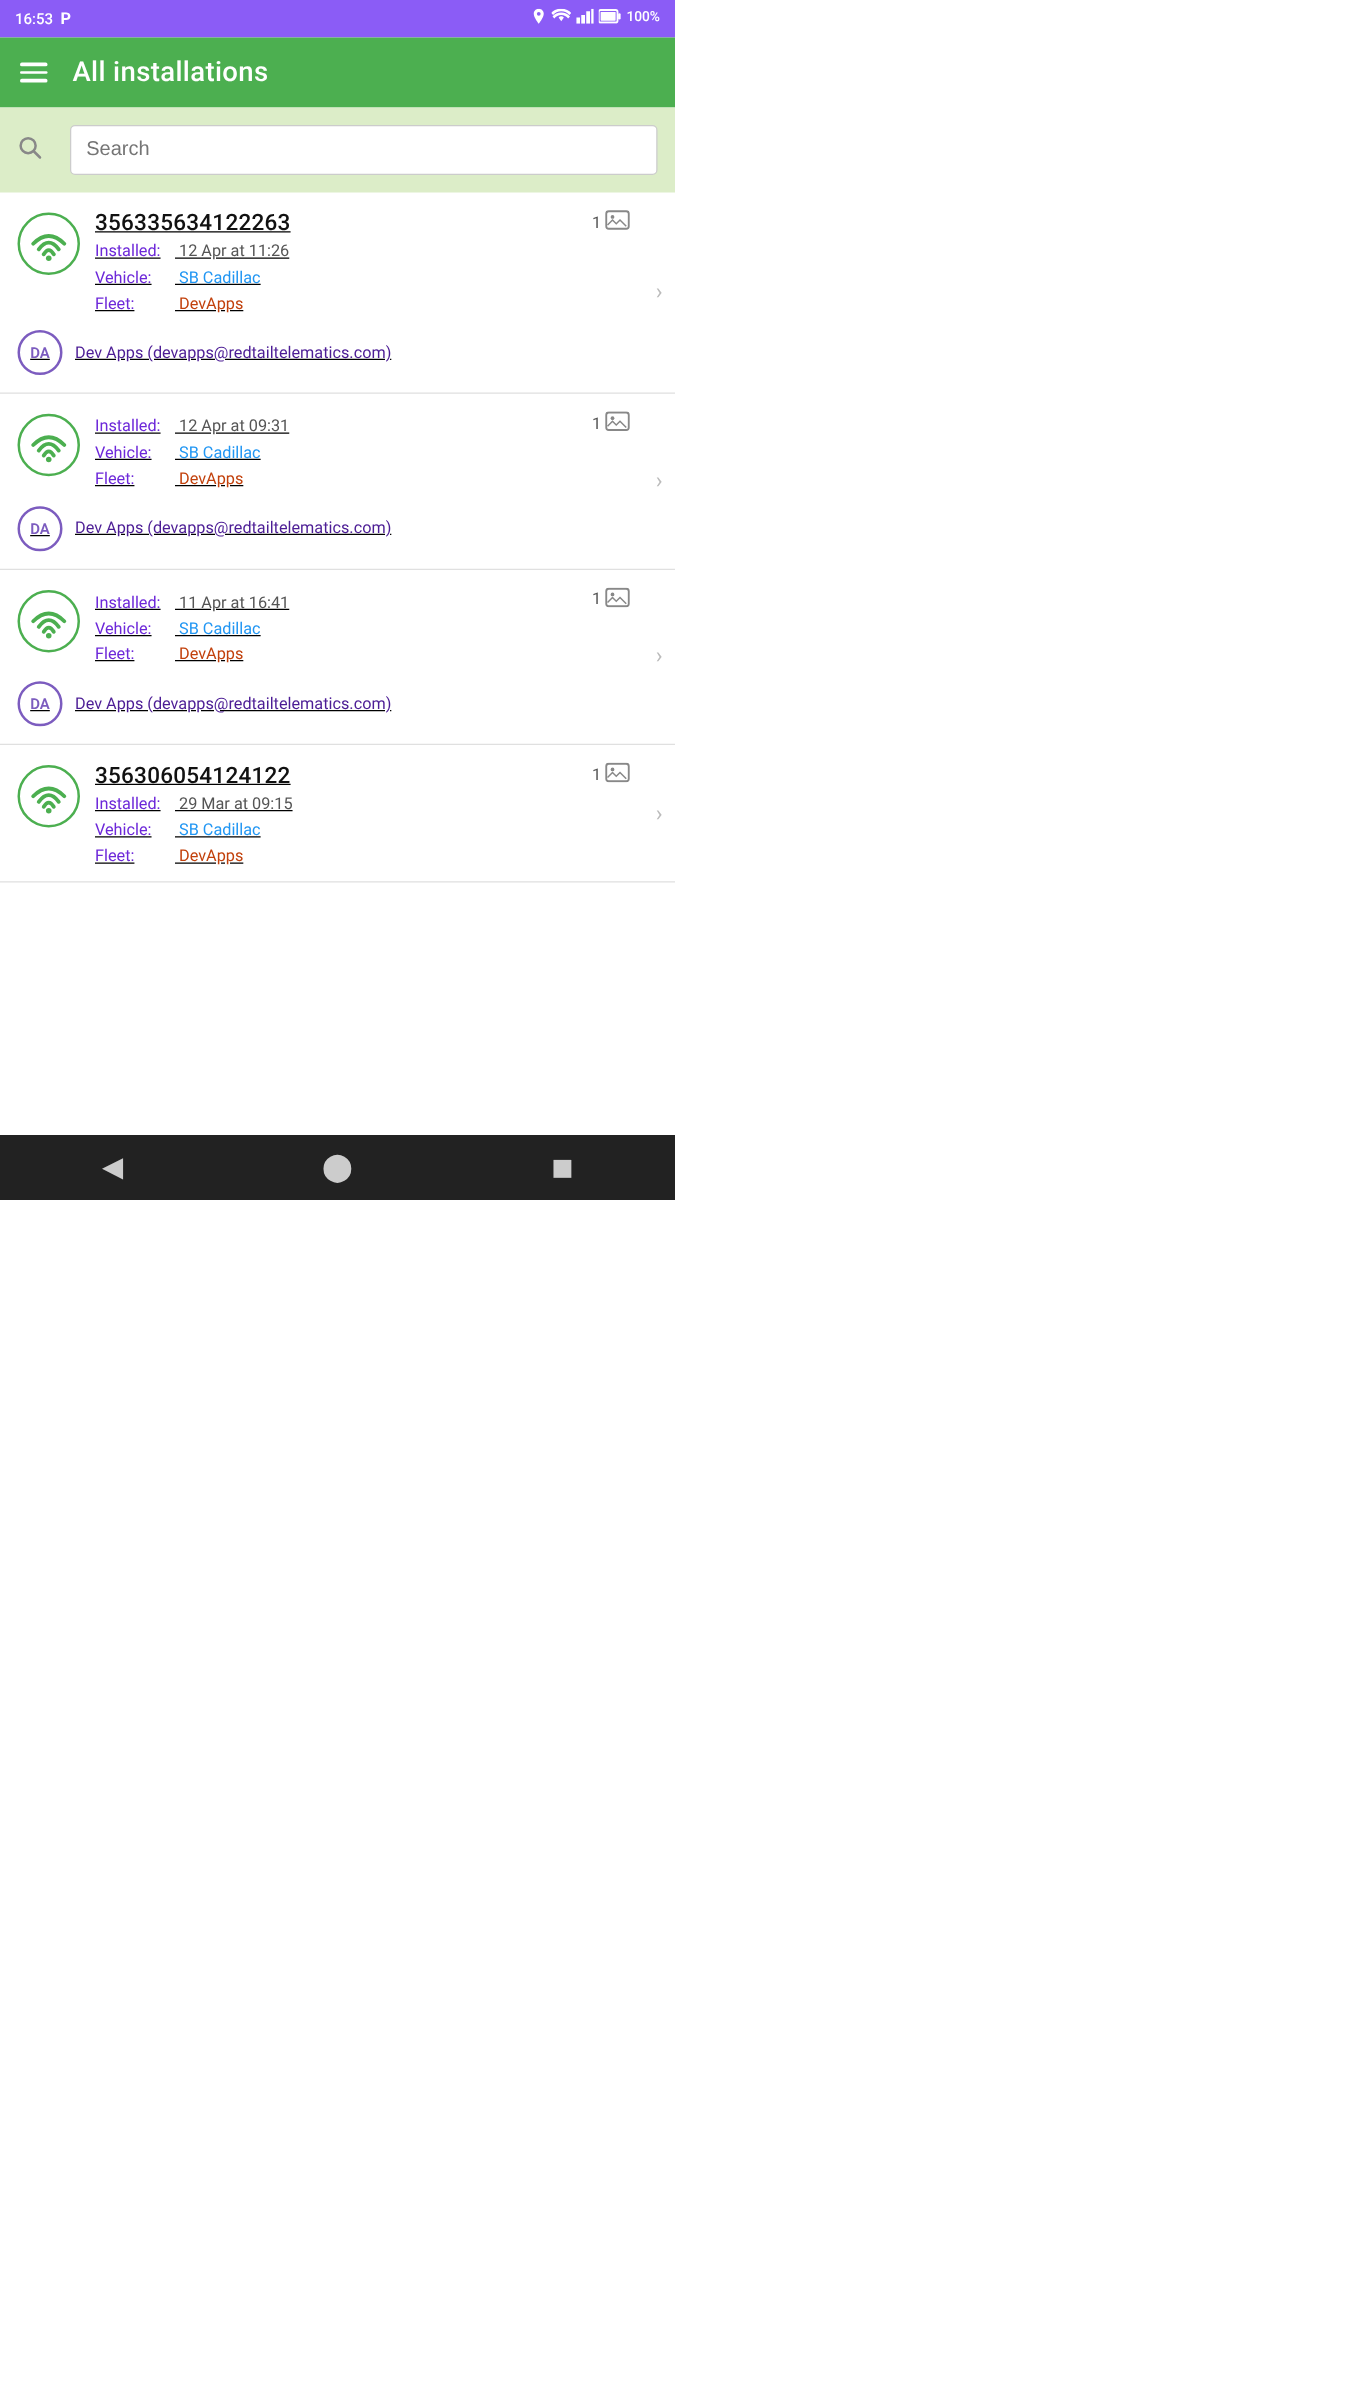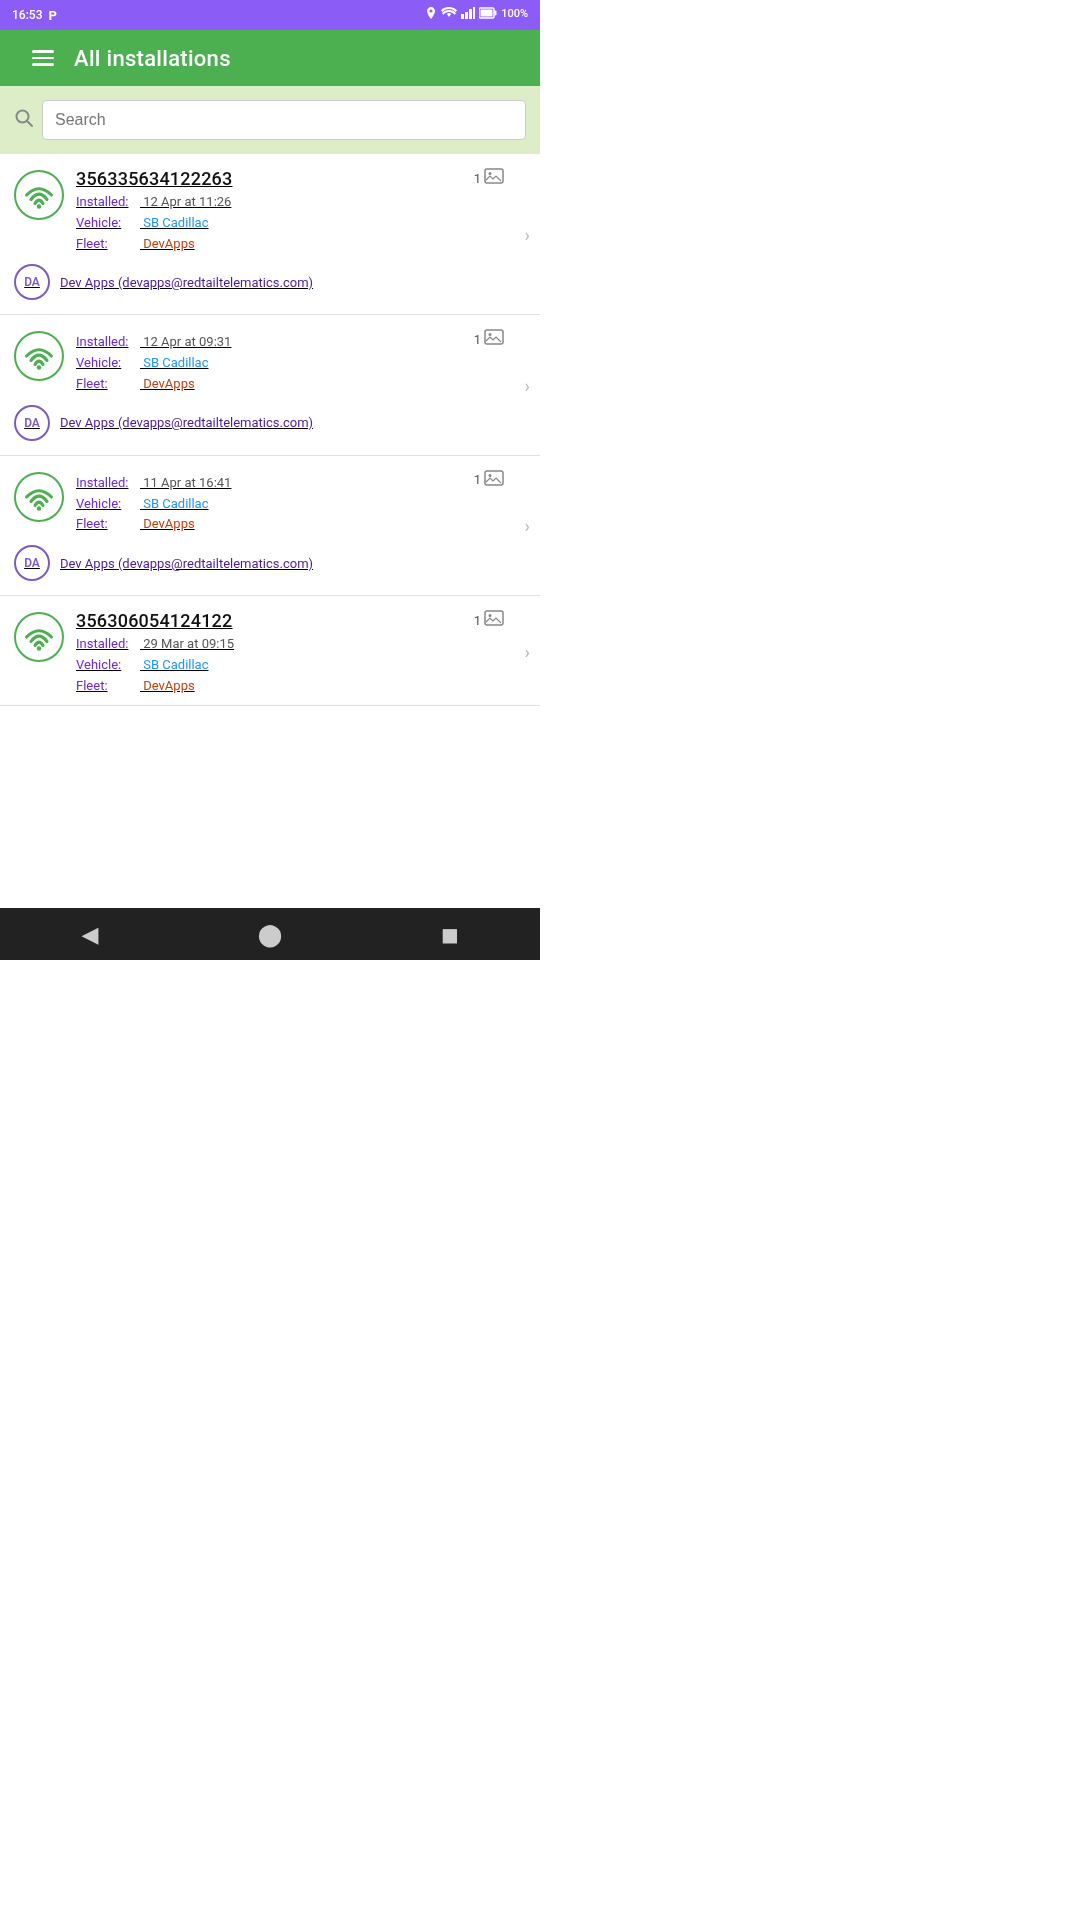--- a/index.html
+++ b/index.html
@@ -29,21 +29,21 @@
     .status-left { display: flex; align-items: center; gap: 6px; }
     .status-right { display: flex; gap: 4px; font-size: 11px; }
 
     
     .app-bar {
       background: #4caf50;
       color: #fff;
       height: 56px;
       display: flex;
       align-items: center;
-      padding: 0 32px;
+      padding: 0 16px;
       gap: 20px;
     }
     .app-bar-title {
       font-size: 22px;
       font-weight: 500;
       letter-spacing: 0.3px;
     }
     .hamburger-icon {
       display: flex;
       flex-direction: column;
@@ -57,21 +57,21 @@
       background: #fff;
       border-radius: 2px;
     }
 
     
     .search-bar {
       background: #dcedc8;
       padding: 14px 14px;
       display: flex;
       align-items: center;
-      gap: 8px;
+      gap: 22px;
     }
     .search-icon-wrap {
       color: #888;
       font-size: 18px;
       flex-shrink: 0;
     }
     .search-input {
       flex: 1;
       border: 1px solid #ccc;
       border-radius: 4px;

